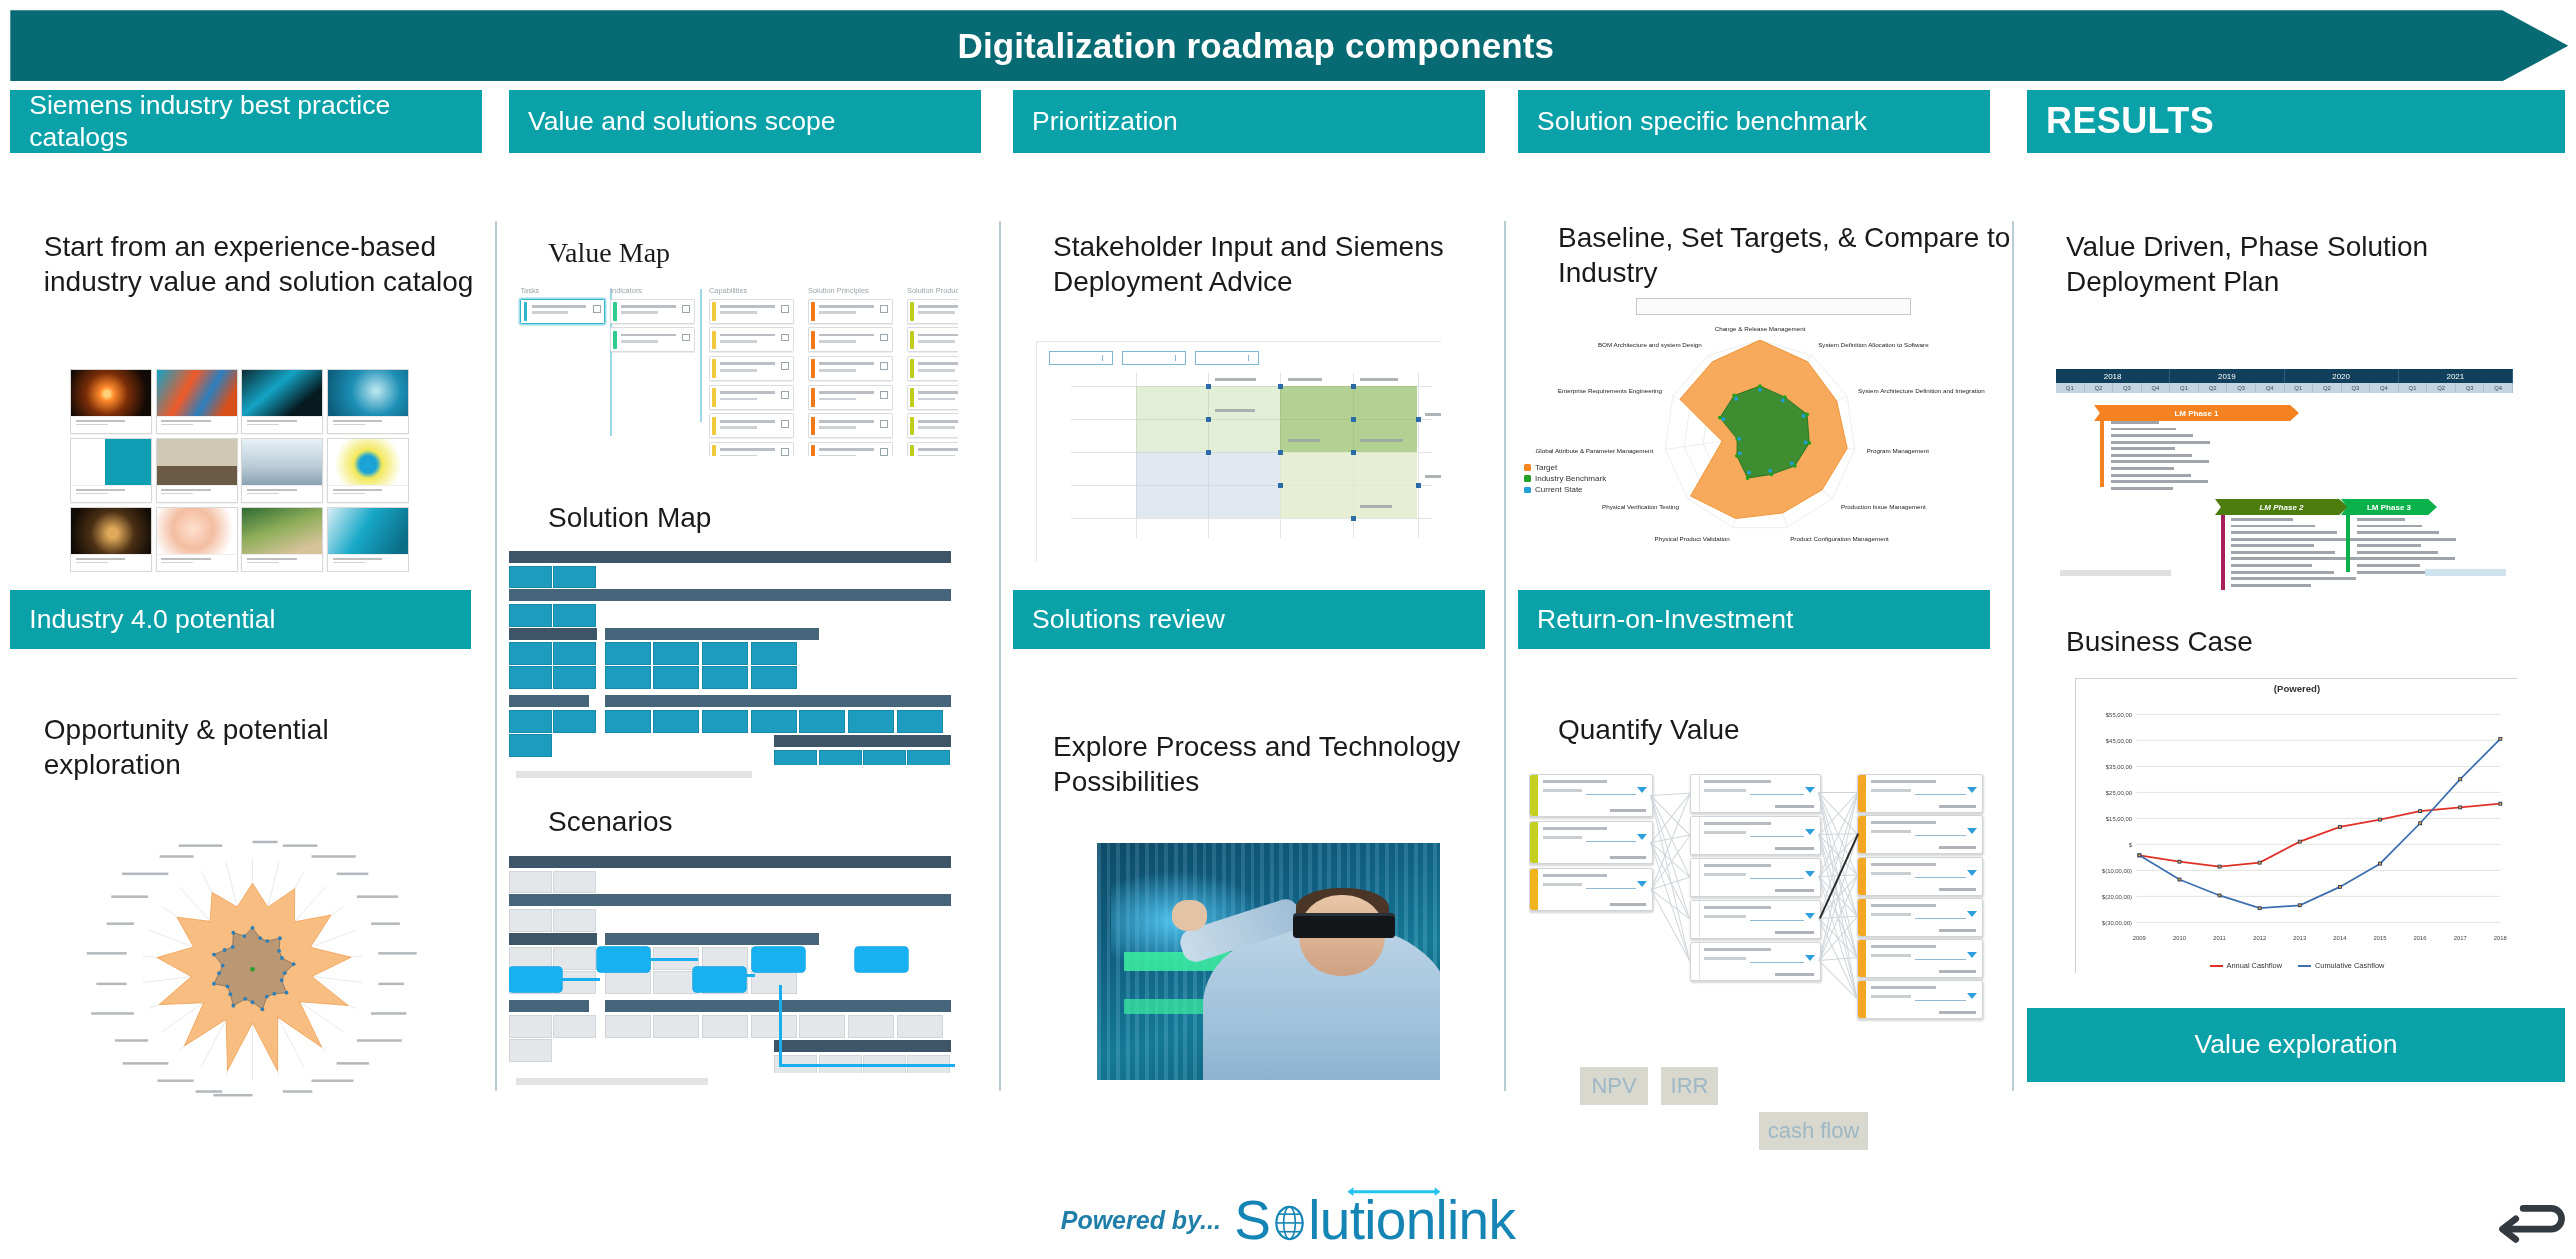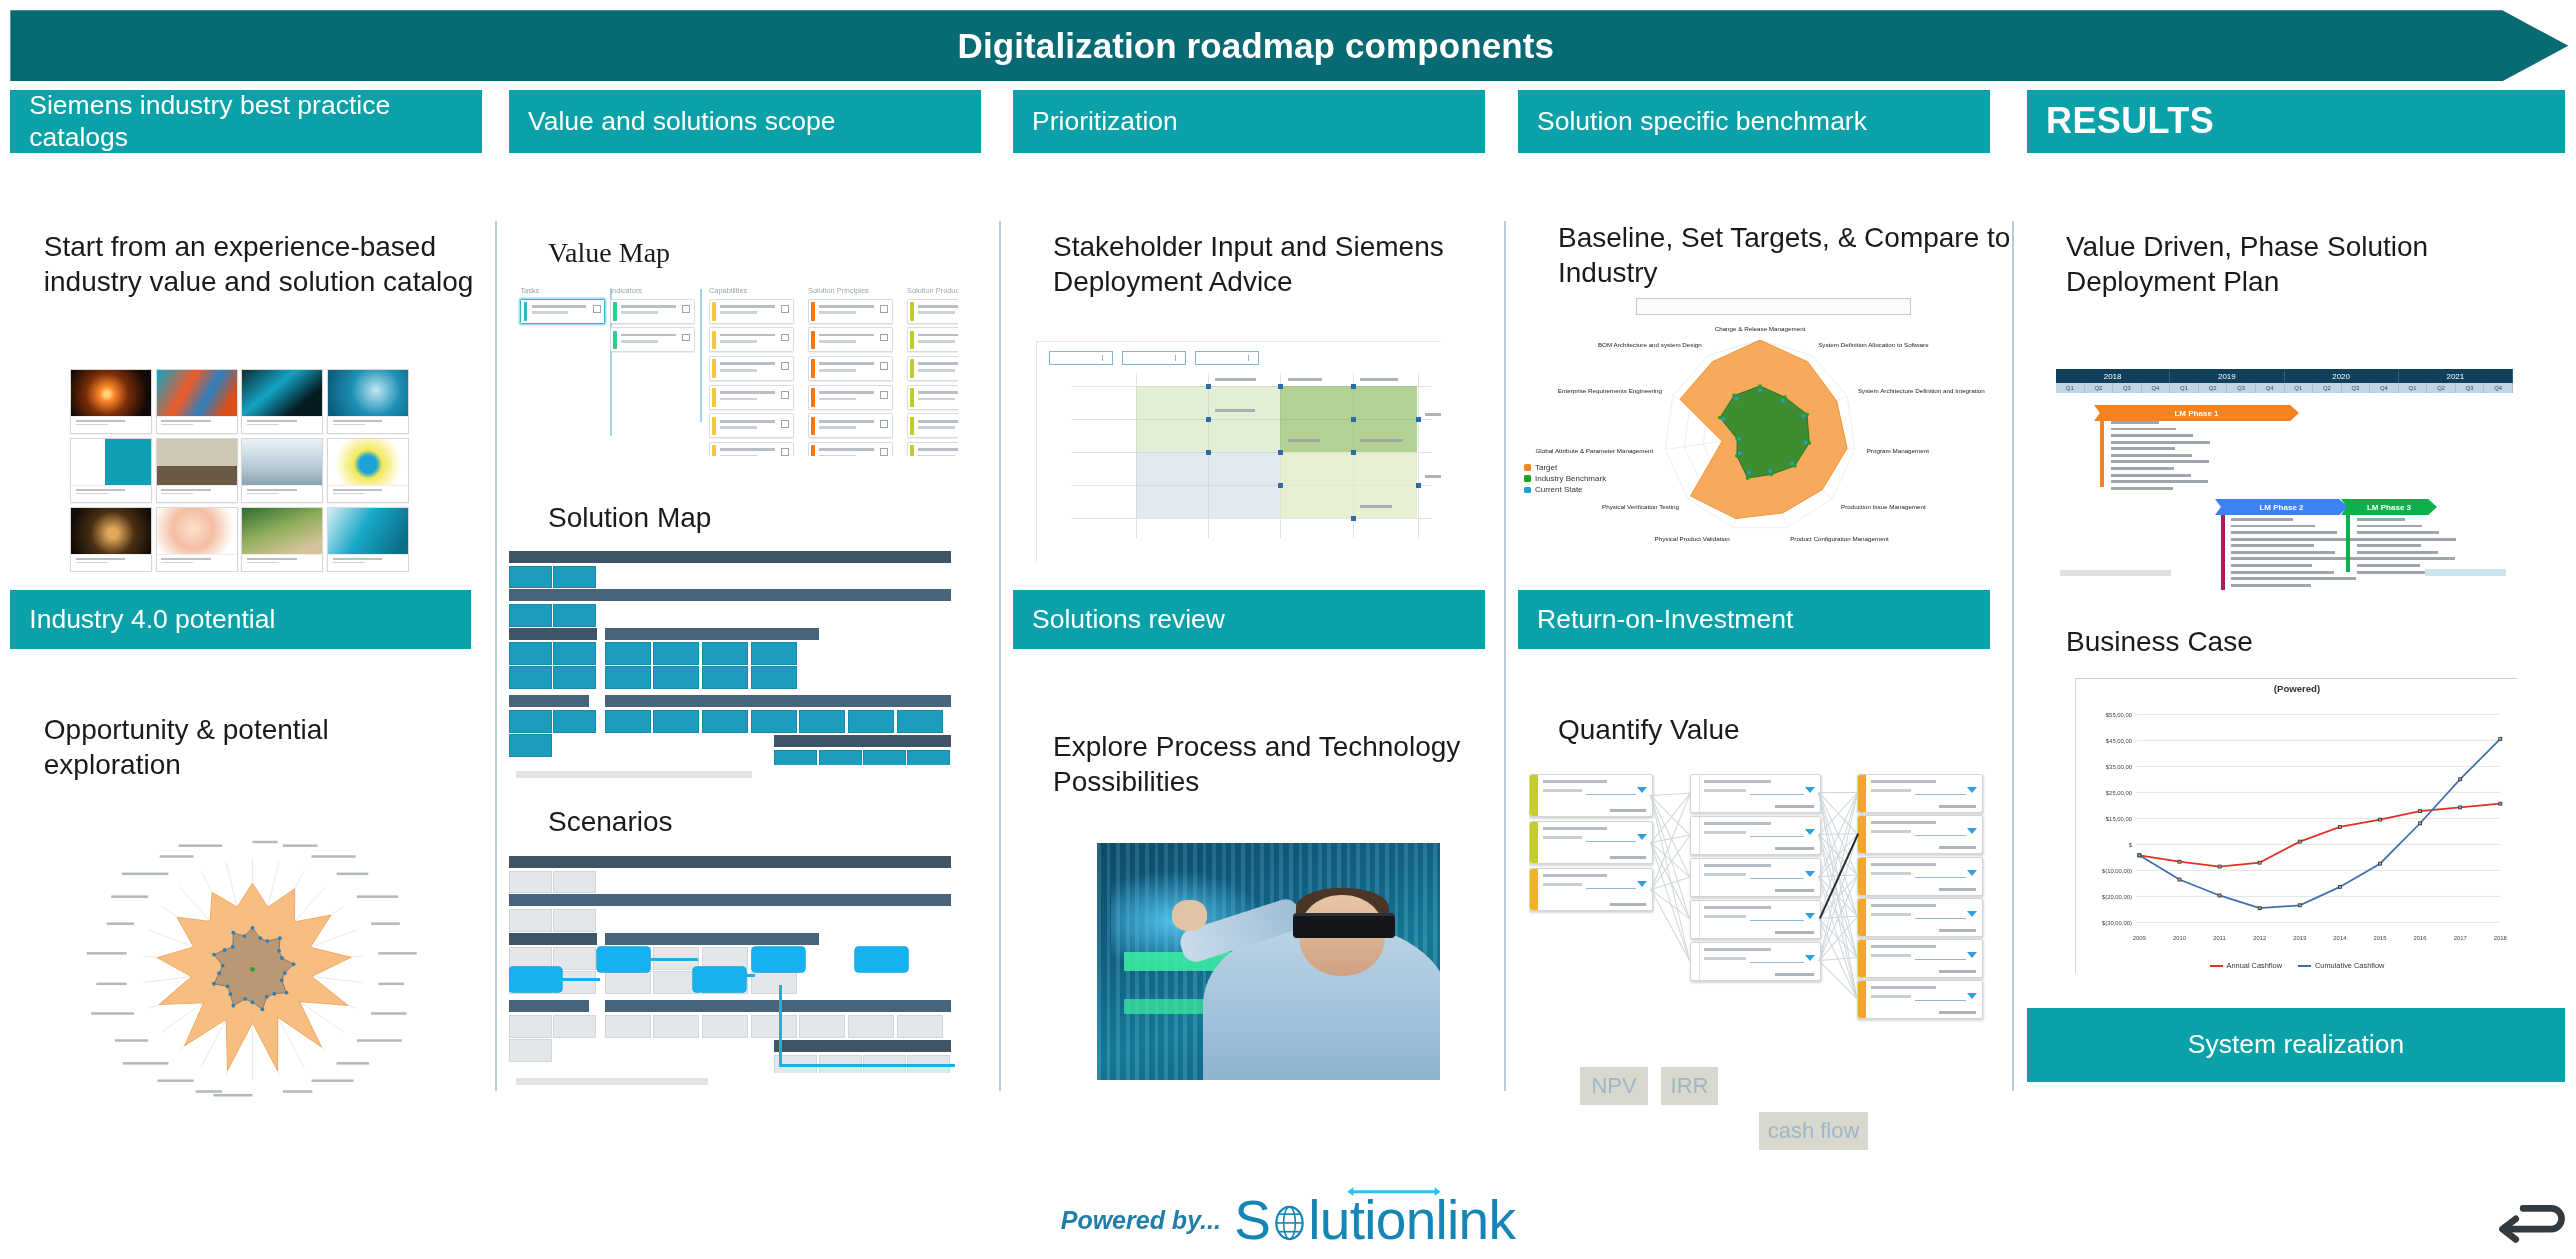--- a/index.html
+++ b/index.html
@@ -126,21 +126,21 @@
   .tl{position:relative;width:100%;height:100%;}
   .tl .years{position:absolute;left:0;right:0;top:0;height:14px;display:flex;background:#11405c;}
   .tl .years div{flex:1;color:#fff;font-size:8px;display:flex;align-items:center;justify-content:center;
                  border-right:0.7px solid #2b6184;}
   .tl .qs{position:absolute;left:0;right:0;top:14px;height:10.3px;display:flex;background:#c3d4e2;}
   .tl .qs div{flex:1;font-size:5.9px;color:#3b4b57;display:flex;align-items:center;justify-content:center;
               border-right:0.7px solid #aebfcd;}
   .tl .phase{position:absolute;height:16px;display:flex;align-items:center;justify-content:center;
              color:#fff;font-size:8px;font-weight:bold;}
   .tl .phase.p1{background:#f58220;clip-path:polygon(0 0,calc(100% - 8.8px) 0,100% 50%,calc(100% - 8.8px) 100%,0 100%,5.9px 50%);}
-  .tl .phase.p2{background:#3b82f6;clip-path:polygon(0 0,calc(100% - 8.8px) 0,100% 50%,calc(100% - 8.8px) 100%,0 100%,5.9px 50%);}
+  .tl .phase.p2{background:#4d7c0f;clip-path:polygon(0 0,calc(100% - 8.8px) 0,100% 50%,calc(100% - 8.8px) 100%,0 100%,5.9px 50%);font-style:italic;}
   .tl .phase.p3{background:#0bb14a;clip-path:polygon(0 0,calc(100% - 8.8px) 0,100% 50%,calc(100% - 8.8px) 100%,0 100%,5.9px 50%);}
   .tl .spine{position:absolute;width:3.7px;}
   .tl .items{position:absolute;}
   .tl .items i{display:block;height:2.9px;background:#9fa5aa;margin-bottom:3.7px;}
 
   
   .cf{position:relative;width:100%;height:100%;background:#fff;border:0.7px solid #d0d0d0;}
   .cf .cft{position:absolute;left:0;right:0;top:4.4px;text-align:center;font-size:9.6px;
            font-weight:bold;color:#333;}
   .cf svg{position:absolute;inset:0;width:100%;height:100%;}
@@ -1086,21 +1086,21 @@
         </span>
         <span>
           <span class="sw" style="background: rgb(61, 111, 176);"></span>
           <span>Cumulative Cashflow</span>
         </span>
       </div>
   </div>
 </div>
 
 <div class="band" style="left:2027px;top:1008px;width:538px;height:74px;justify-content:center;">
-  <span class="band-text">System realization</span>
+  <span class="band-text">Value exploration</span>
 </div>
 
 <svg id="return-arrow" viewBox="0 0 96 70">
   <path d="M10 46 H72 a14 14 0 0 0 14 -14 a14 14 0 0 0 -14 -14 H34" fill="none" stroke="#333a40" stroke-width="9" stroke-linecap="round" stroke-linejoin="round"></path>
   <path d="M24 32 L6 46 L24 60" fill="none" stroke="#333a40" stroke-width="9" stroke-linecap="round" stroke-linejoin="round"></path>
 </svg>
 
 <div id="footer">
   <span class="powered">Powered by...</span>
   <span class="brand">

